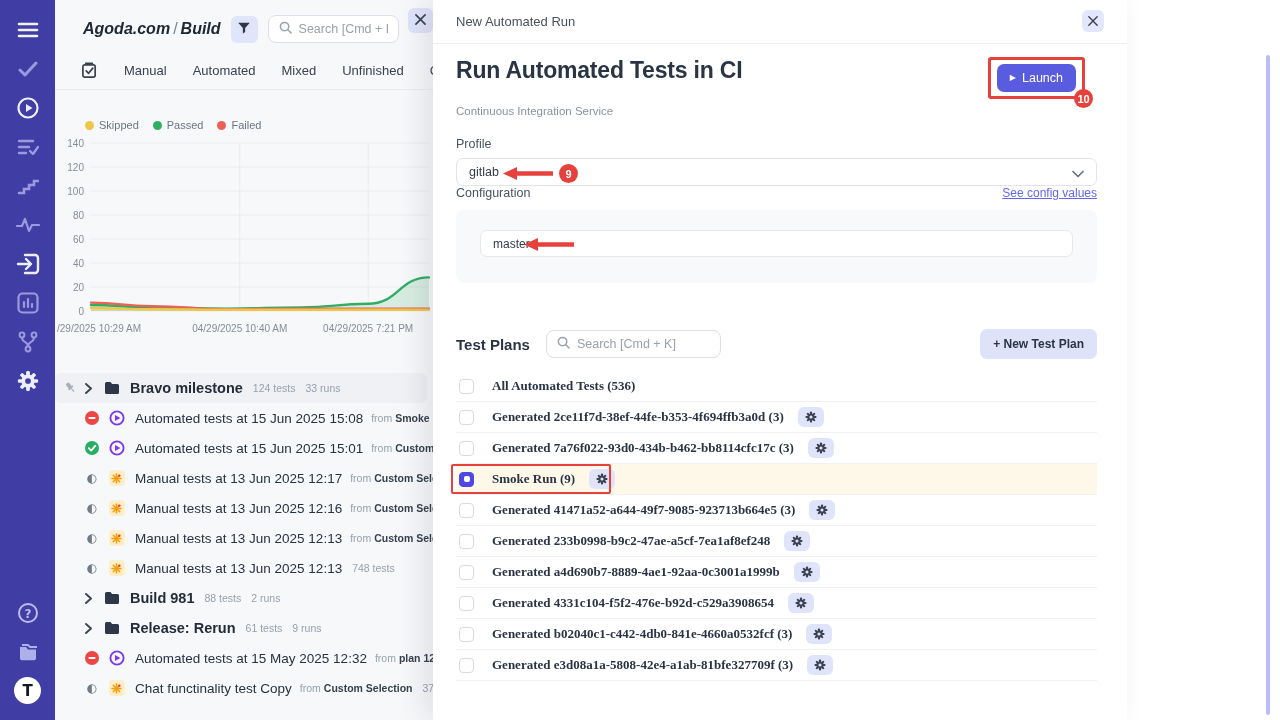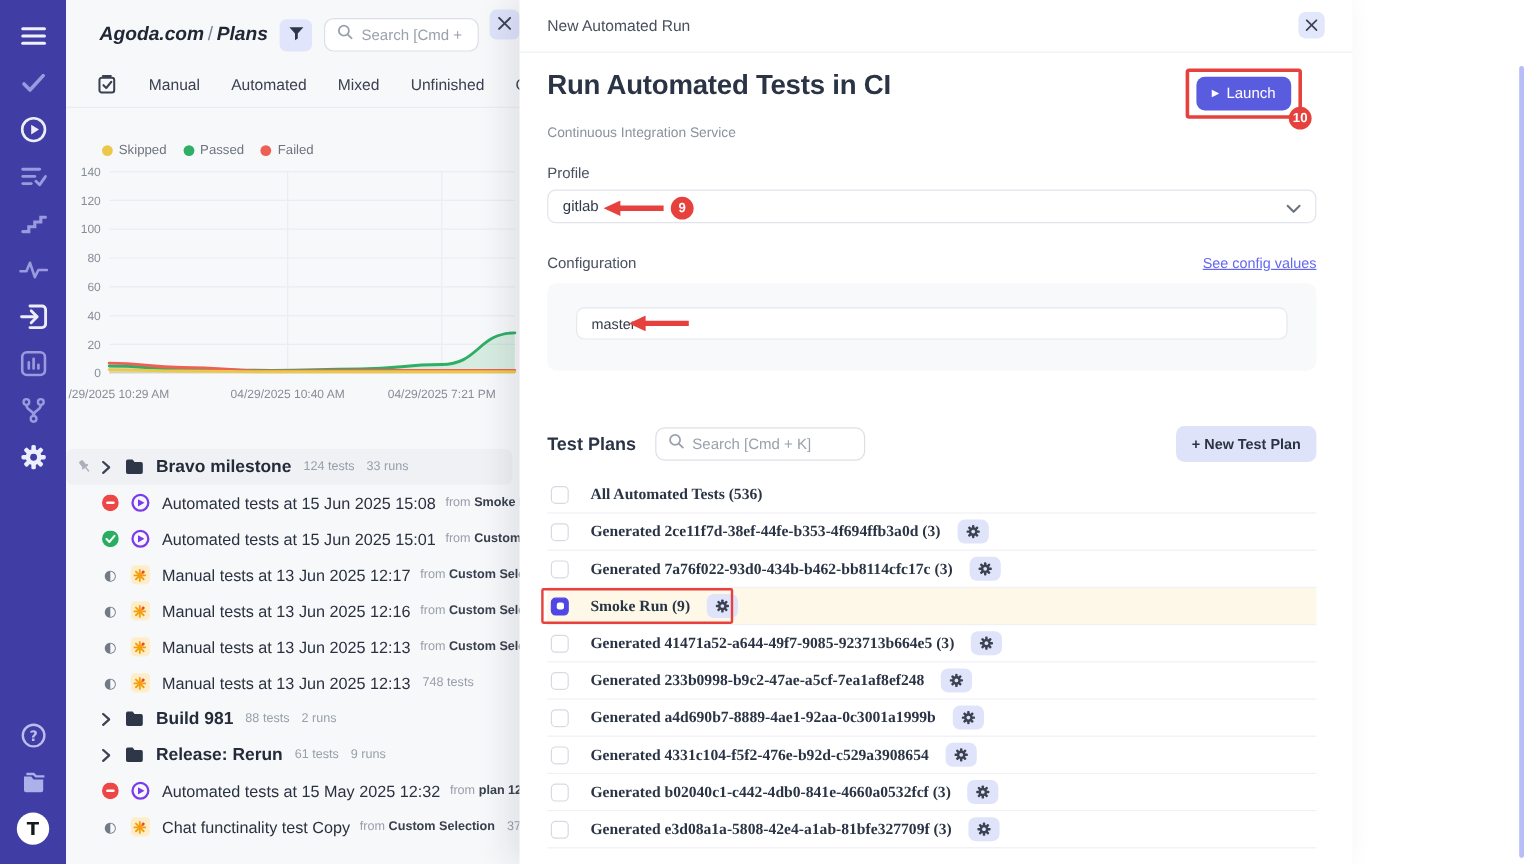--- a/index.html
+++ b/index.html
@@ -59,21 +59,21 @@
   .launch-btn .play{font-family:"DejaVu Sans",sans-serif;font-size:8px;line-height:1;}
   .num-badge{position:absolute;width:19px;height:19px;border-radius:50%;background:#e6413c;color:#fff;font-size:11px;font-weight:700;display:flex;align-items:center;justify-content:center;}
   .badge-10{right:-8px;bottom:-9px;}
   .modal-sub{font-size:11.5px;color:#8b919d;margin-top:6px;}
   .field-label{font-size:12.5px;color:#4a5260;margin-bottom:7px;}
   .profile-sec{margin-top:20px;}
   .select{position:relative;height:28px;border:1px solid #e1e4ea;border-radius:7px;background:#fff;display:flex;align-items:center;padding:0 12px;font-size:12.5px;color:#333b49;cursor:pointer;}
   .select .chev-down{position:absolute;right:12px;top:8px;}
   .ann-arrow{position:absolute;}
   .badge-9{left:102px;top:5px;}
-  .config-head{margin-top:26px;display:flex;align-items:flex-end;justify-content:space-between;}
+  .config-head{display:flex;align-items:flex-end;justify-content:space-between;}
   .config-link{font-size:12px;color:#6366f1;text-decoration:underline;cursor:pointer;}
   .config-box{margin-top:10px;background:#f8f9fb;border-radius:8px;padding:20px 24px 26px;}
   .ref-wrap{position:relative;}
   .text-input{width:100%;height:27px;border:1px solid #e6e8ee;border-radius:7px;background:#fff;font-size:12px;color:#333b49;padding:0 12px;font-family:"Liberation Sans",sans-serif;outline:none;}
   .tp-head{margin-top:46px;display:flex;align-items:center;}
   .tp-title{font-size:15px;font-weight:700;color:#2b3445;}
   .tp-search{margin-left:16px;width:175px;flex:none;}
   .tp-new-btn{margin-left:auto;background:#dfe3fa;color:#2b3445;border:none;border-radius:7px;font-size:12px;font-weight:600;padding:8px 13px;cursor:pointer;font-family:"Liberation Sans",sans-serif;}
   #plans-list{margin-top:12px;}
   .plan-row{height:31px;display:flex;align-items:center;border-bottom:1px solid #f0f1f4;position:relative;}
@@ -192,21 +192,21 @@
     <div class="sb-icon">
       <div class="avatar">
           <span>T</span>
         </div>
     </div>
   </nav>
 
   <section class="left-panel">
     <div class="lp-header">
       <div class="lp-title">
-        <span class="name">Agoda.com</span><span class="sep">/</span><span class="name">Plans</span>
+        <span class="name">Agoda.com</span><span class="sep">/</span><span class="name">Build</span>
       </div>
       <button class="icon-btn">
         <span><svg width="14" height="14" viewBox="0 0 24 24">
               <path d="M2 3 h20 l-8 9 v7 l-4 2.5 v-9.5 z" fill="#2d3748"></path>
             </svg></span>
       </button>
       <div class="search-box">
         <span><svg width="13" height="13" viewBox="0 0 14 14">
               <circle cx="6" cy="6" r="4.5" fill="none" stroke="#9aa1ac" stroke-width="1.6"></circle>
               <line x1="9.5" y1="9.5" x2="13" y2="13" stroke="#9aa1ac" stroke-width="1.6" stroke-linecap="round"></line>

